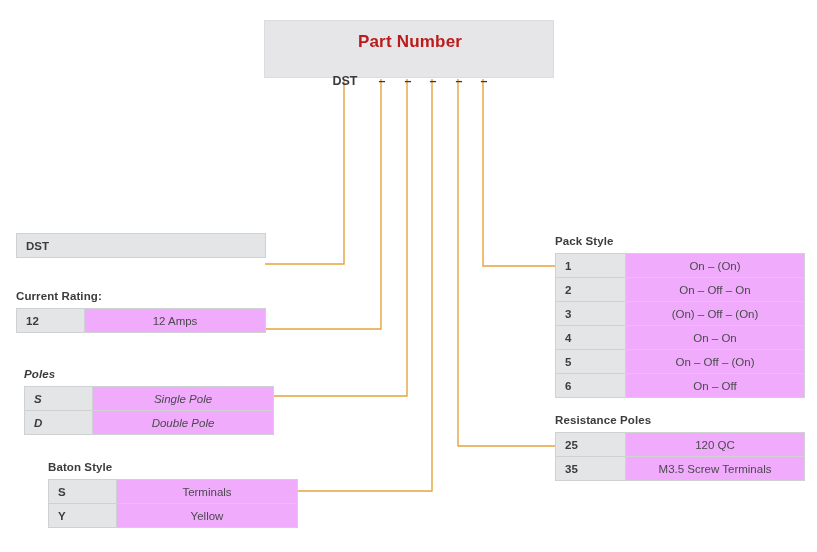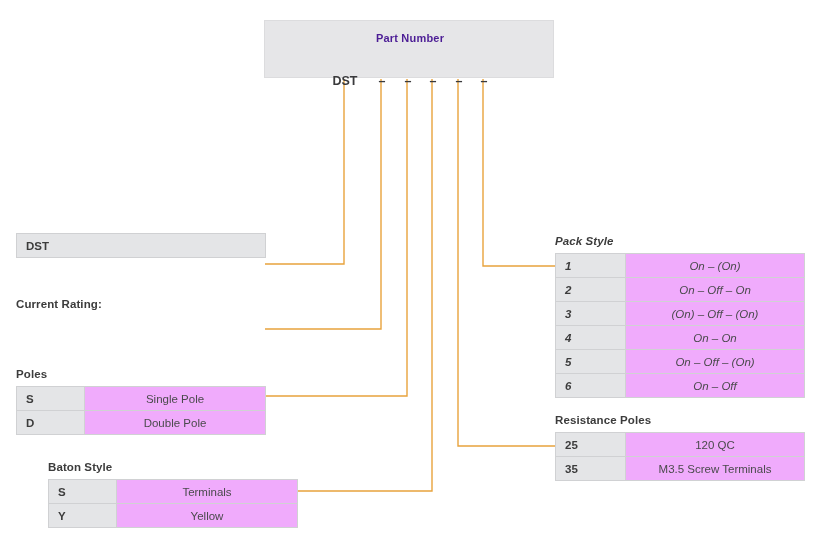--- a/index.html
+++ b/index.html
@@ -35,23 +35,23 @@
     background: #e6e6e8;
     border: 1px solid #dcdcde;
     box-sizing: border-box;
   }
   .part-number-title {
     position: absolute;
     left: 0;
     top: 11px;
     width: 290px;
     text-align: center;
-    font-size: 11px;
-    font-weight: bold;
-    color: #4c1d95;
+    font-size: 17px;
+    font-weight: bold;
+    color: #b91c1c;
     letter-spacing: 0.2px;
   }
   .part-number-code {
     position: absolute;
     left: 0;
     top: 51px;
     width: 290px;
     height: 18px;
   }
   .pn-seg {
@@ -111,24 +111,24 @@
   .left-tbl { width: 249px; }
   .left-tbl col.c1 { width: 68px; }
   .left-tbl col.c2 { width: 181px; }
 
   
   .right-tbl { width: 249px; }
   .right-tbl col.c1 { width: 70px; }
   .right-tbl col.c2 { width: 179px; }
 
   #g-series       { left: 16px; top: 233px; }
-  #g-current      { left: 16px; top: 298px; }
-  #g-poles        { left: 16px; top: 368px; }
+  #g-current      { left: 16px; top: 290px; }
+  #g-poles        { left: 24px; top: 368px; font-style: italic; }
   #g-baton        { left: 16px; top: 461px; padding-left: 32px; }
-  #g-pack         { left: 555px; top: 235px; font-style: italic; }
+  #g-pack         { left: 555px; top: 235px; }
   #g-resistance   { left: 555px; top: 414px; }
 </style>
 </head>
 <body>
 
 <svg id="connectors" viewBox="0 0 817 552" width="817" height="552">
   <g fill="none" stroke="#e8a33d" stroke-width="1.4">
 
     <path d="M344,79 L344,264 L265,264"></path>
 
@@ -165,20 +165,32 @@
     <tbody>
       <tr>
         <td class="full" colspan="2">DST</td>
       </tr>
     </tbody>
   </table>
 </div>
 
 <div class="group" id="g-current">
   <div class="group-title">Current Rating:</div>
+  <table class="tbl left-tbl">
+    <colgroup>
+        <col class="c1">
+        <col class="c2">
+      </colgroup>
+    <tbody>
+      <tr>
+        <td class="k">12</td>
+        <td class="v">12 Amps</td>
+      </tr>
+    </tbody>
+  </table>
 </div>
 
 <div class="group" id="g-poles">
   <div class="group-title">Poles</div>
   <table class="tbl left-tbl">
     <colgroup>
         <col class="c1">
         <col class="c2">
       </colgroup>
     <tbody>

